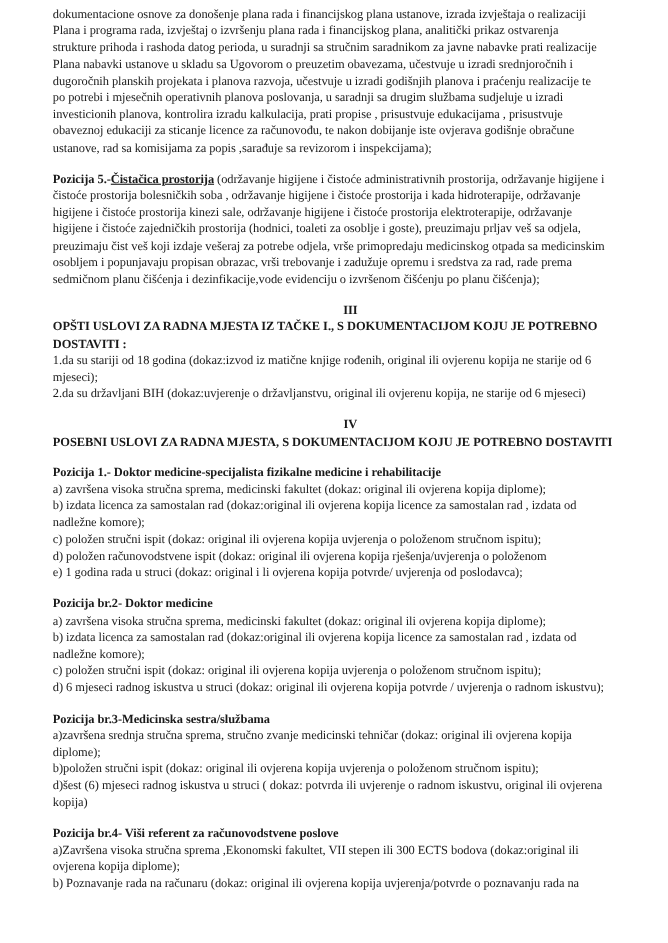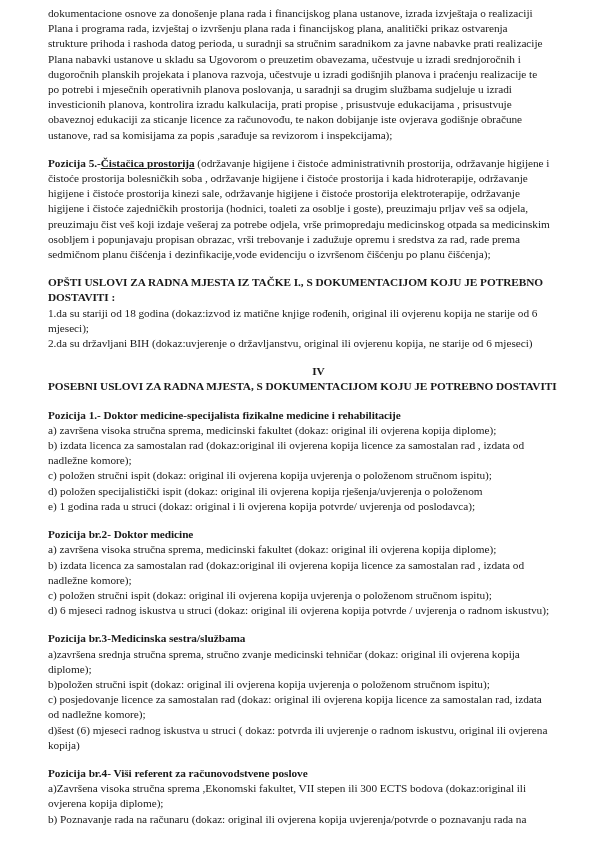--- a/index.html
+++ b/index.html
@@ -50,20 +50,21 @@
         <p class="line">higijene i čistoće zajedničkih prostorija (hodnici, toaleti za osoblje i goste), preuzimaju prljav veš sa odjela,</p>
         <p class="line">preuzimaju čist veš  koji izdaje vešeraj za potrebe odjela, vrše primopredaju medicinskog otpada sa medicinskim</p>
         <p class="line">osobljem i popunjavaju propisan obrazac, vrši trebovanje i zadužuje opremu i sredstva za rad, rade prema</p>
         <p class="line">sedmičnom planu čišćenja i dezinfikacije,vode evidenciju o izvršenom čišćenju po planu čišćenja);</p>
       </div>
   </div>
 
   <div class="gap"></div>
 
   <div>
+    <p class="center">III</p>
     <div class="heading" id="s3title">
         <p class="line">OPŠTI USLOVI ZA RADNA MJESTA IZ TAČKE I., S DOKUMENTACIJOM KOJU JE POTREBNO</p>
         <p class="line">DOSTAVITI :</p>
       </div>
     <div id="s3items">
         <div>
           <p class="line">1.da su stariji od 18 godina (dokaz:izvod iz matične knjige rođenih, original ili ovjerenu kopija ne starije od 6</p>
           <p class="line">mjeseci);</p>
         </div>
         <div>
@@ -85,21 +86,21 @@
             <p class="line">a)  završena visoka stručna sprema, medicinski fakultet (dokaz: original ili ovjerena kopija diplome);</p>
           </div>
           <div>
             <p class="line">b) izdata licenca za samostalan rad  (dokaz:original ili ovjerena kopija  licence za samostalan rad , izdata od</p>
             <p class="line">nadležne komore);</p>
           </div>
           <div>
             <p class="line">c) položen stručni ispit (dokaz: original ili ovjerena kopija uvjerenja o položenom stručnom ispitu);</p>
           </div>
           <div>
-            <p class="line">d)  položen specijalistički ispit (dokaz: original ili ovjerena kopija rješenja/uvjerenja o položenom</p>
+            <p class="line">d)  položen računovodstvene ispit (dokaz: original ili ovjerena kopija rješenja/uvjerenja o položenom</p>
           </div>
           <div>
             <p class="line">e) 1 godina rada u struci  (dokaz: original i li ovjerena kopija  potvrde/ uvjerenja od poslodavca);</p>
           </div>
         </div>
         <div class="gap"></div>
         <div>
           <p class="heading">Pozicija br.2- Doktor medicine</p>
           <div>
             <p class="line">a)  završena visoka stručna sprema, medicinski fakultet (dokaz: original ili ovjerena kopija diplome);</p>
@@ -119,24 +120,20 @@
         <div>
           <p class="heading">Pozicija br.3-Medicinska sestra/službama</p>
           <div>
             <p class="line">a)završena srednja stručna sprema, stručno zvanje medicinski tehničar (dokaz: original ili ovjerena kopija</p>
             <p class="line">diplome);</p>
           </div>
           <div>
             <p class="line">b)položen stručni ispit (dokaz: original ili ovjerena kopija uvjerenja o položenom stručnom ispitu);</p>
           </div>
           <div>
-            <p class="line">c) posjedovanje licence za samostalan rad  (dokaz: original ili ovjerena kopija licence za samostalan rad, izdata</p>
-            <p class="line">od nadležne komore);</p>
-          </div>
-          <div>
             <p class="line">d)šest (6) mjeseci radnog iskustva u struci ( dokaz: potvrda ili uvjerenje o radnom iskustvu, original ili ovjerena</p>
             <p class="line">kopija)</p>
           </div>
         </div>
         <div class="gap"></div>
         <div>
           <p class="heading">Pozicija br.4- Viši referent za računovodstvene poslove</p>
           <div>
             <p class="line">a)Završena visoka stručna sprema ,Ekonomski fakultet, VII stepen ili 300 ECTS bodova (dokaz:original ili</p>
             <p class="line">ovjerena kopija diplome);</p>

